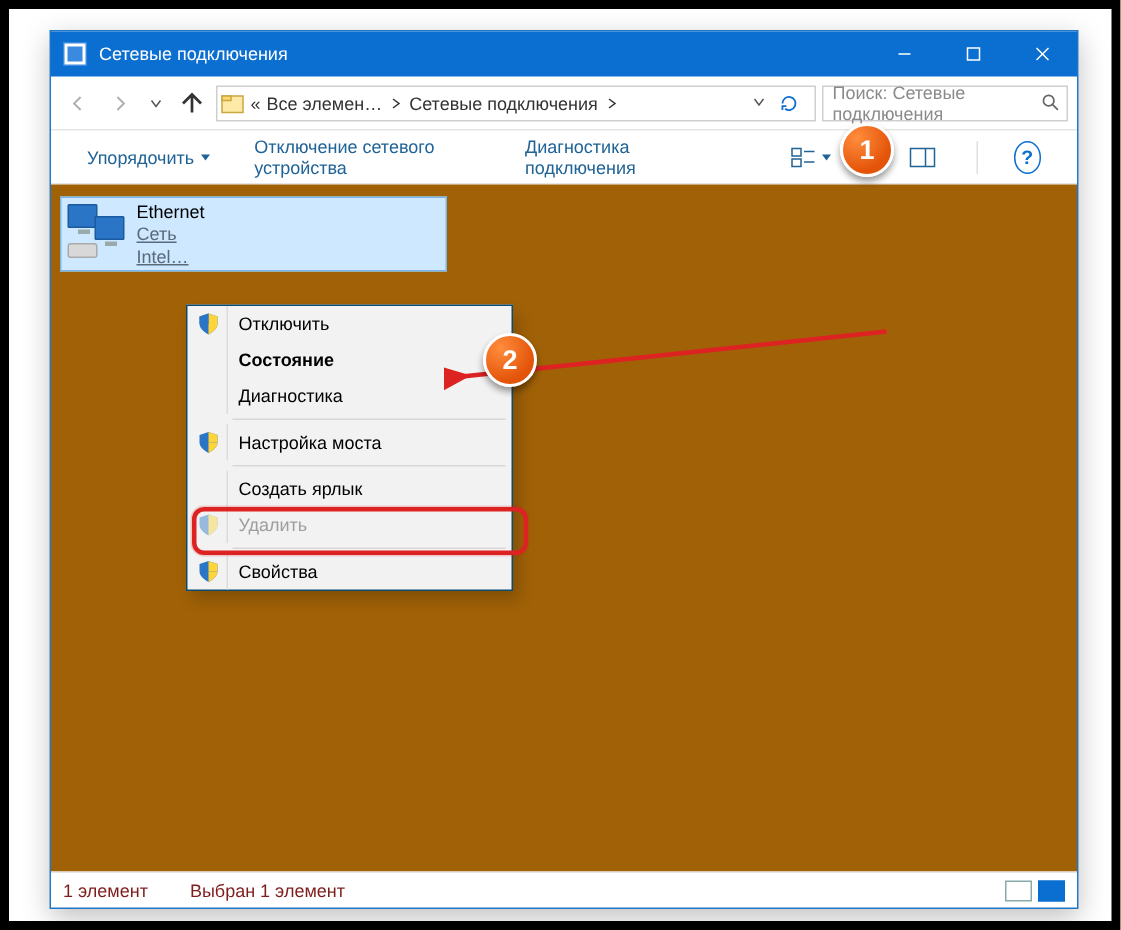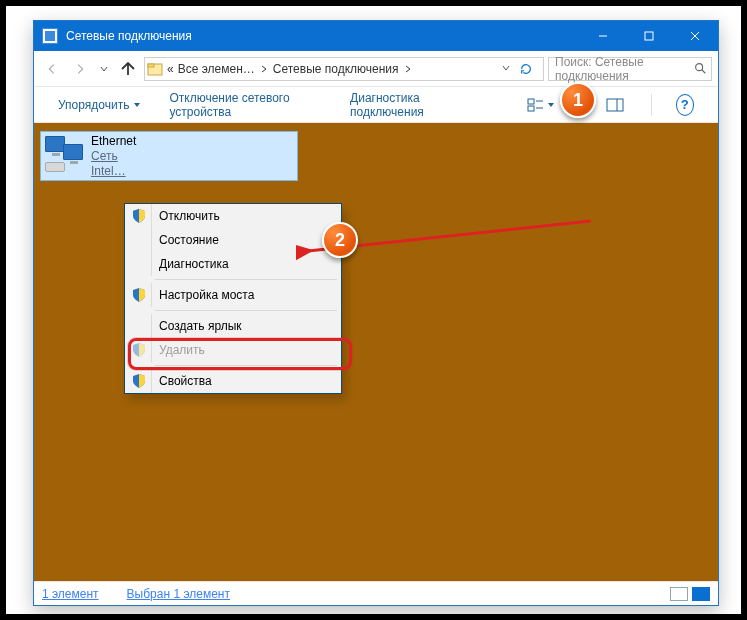--- a/index.html
+++ b/index.html
@@ -45,26 +45,26 @@
   .net-icon .s2{ left:18px; top:8px; }
   .net-icon .plug { position:absolute; left:0; top:26px; width:20px; height:10px; background:#d8d8d8; border:1px solid #aaa; border-radius:2px;}
   .adapter .lines { line-height:15px; }
   .adapter .l1 { color:#000; }
   .adapter .l2, .adapter .l3 { color:#5a6a7a;text-decoration:underline; }
   
   .ctx { position:absolute; left:90px; top:40px; width:218px; background:#f2f2f2; border:1px solid #0c4a6e; box-shadow: 4px 6px 10px rgba(0,0,0,0.2); font-size:12px; z-index:500;margin-top:40px;}
   .ctx-item { height:24px; display:flex; align-items:center; padding-left:34px; position:relative; color:#000; }
   .ctx-item.guttered::before { content:""; position:absolute; left:26px; top:0; bottom:0; width:1px; background:#dcdcdc;}
   .ctx-item.disabled { color:#9e9e9e; }
-  .ctx-item.bold { font-weight:400; }
+  .ctx-item.bold { font-weight:700; }
   .ctx-sep { height:1px; margin: 3px 4px 3px 30px; background:#d8d8d8; }
   .shield { position:absolute; left:6px; top:4px; }
   .ctx-hl { position:absolute; left:94px; top:215px; width:224px; height:32px; border:3px solid #d22; border-radius:8px; box-shadow: 0 0 0 1px rgba(210,34,34,0.2); z-index:900; pointer-events:none;}
   
-  .status { position:absolute; left:0; right:0; bottom:0; height:24px; border-top:1px solid #e6e6e6; display:flex; align-items:center; padding:0 8px; font-size:12px; color:#3b82f6; gap:28px;text-decoration:underline;}
+  .status { position:absolute; left:0; right:0; bottom:0; height:24px; border-top:1px solid #e6e6e6; display:flex; align-items:center; padding:0 8px; font-size:12px; color:#7f1d1d; gap:28px;}
   .status .spacer { flex:1; }
   .view-icons { display:flex; gap:4px; align-items:center;}
   .view-ic { width:18px; height:14px; border:1px solid #8aa; }
   .view-ic.active { background:#0a6fd0; border-color:#0a6fd0;}
   
   .callout { position:absolute; width:36px; height:36px; border-radius:50%; color:#fff; font-weight:700; font-size:18px; display:flex; align-items:center; justify-content:center; background: radial-gradient(circle at 30% 25%, #ff8d3c, #e35308 70%); border:2px solid #fff; box-shadow: 0 3px 5px rgba(0,0,0,0.4); z-index:999; }
   .c1 { left:554px; top:76px; }
   .c2 { left:316px; top:216px; }
   .arrow-svg { position:absolute; left:262px; top:78px; z-index:950; pointer-events:none;}
 </style>

